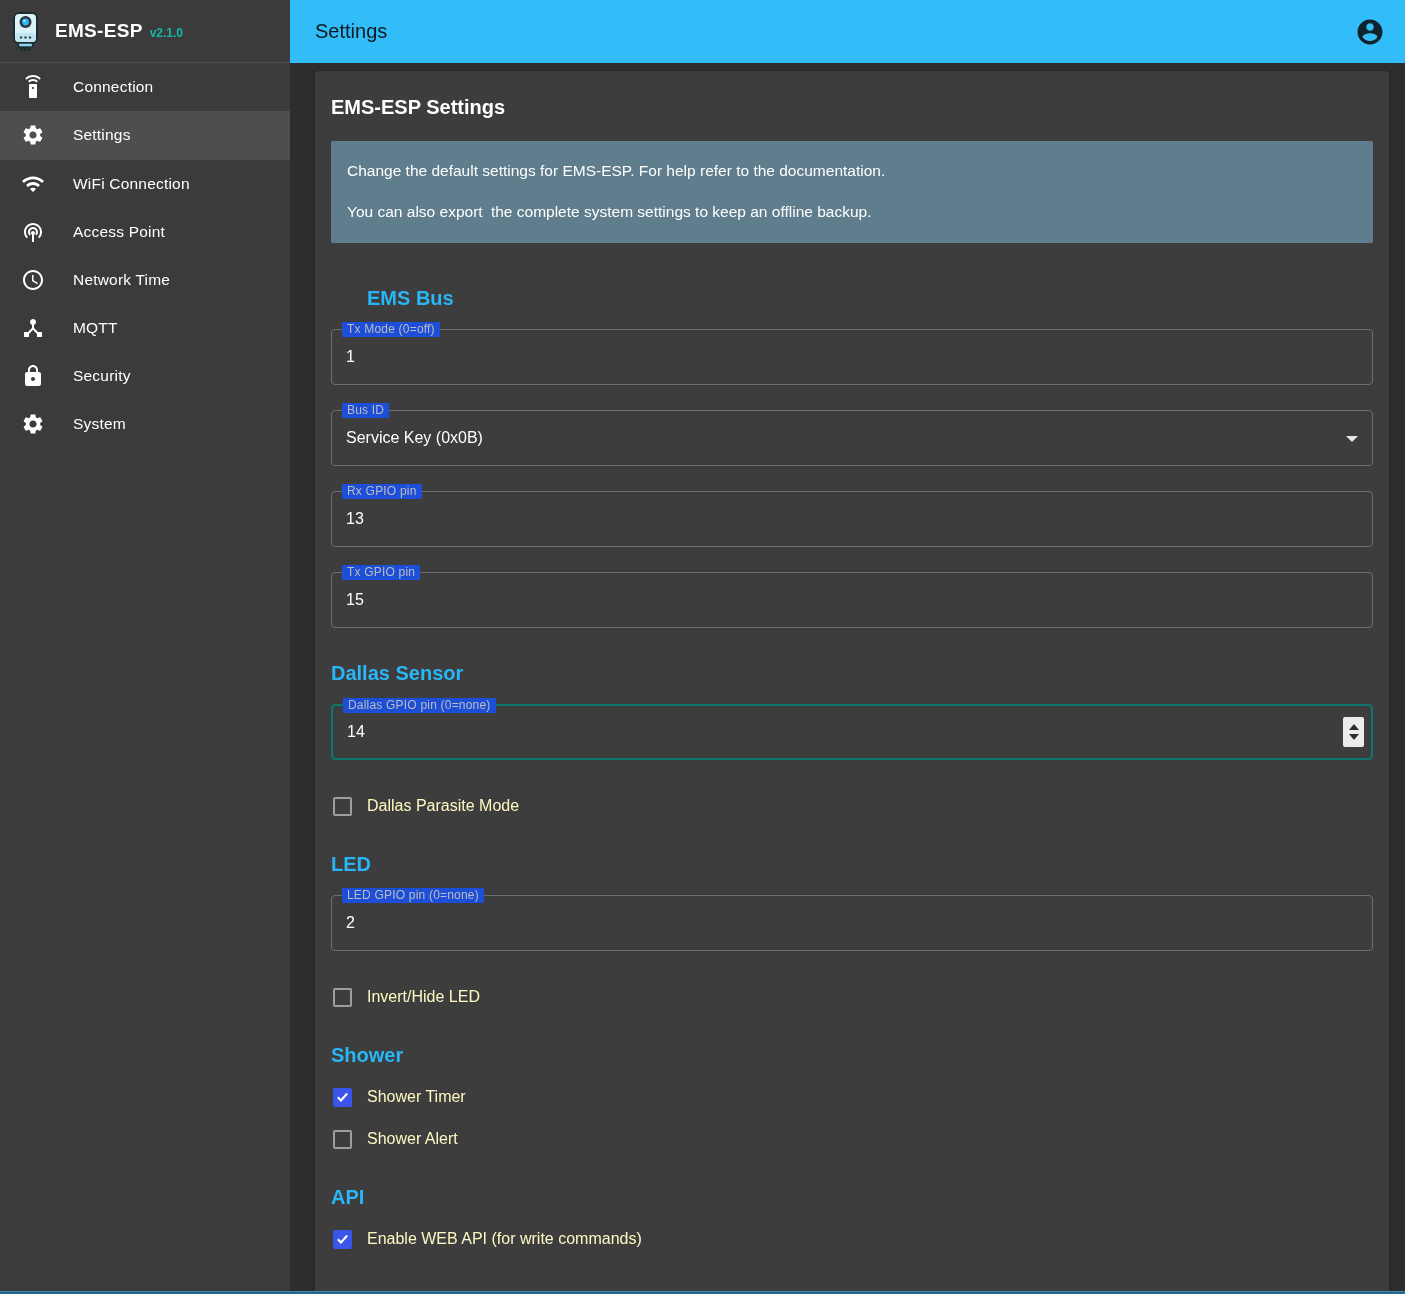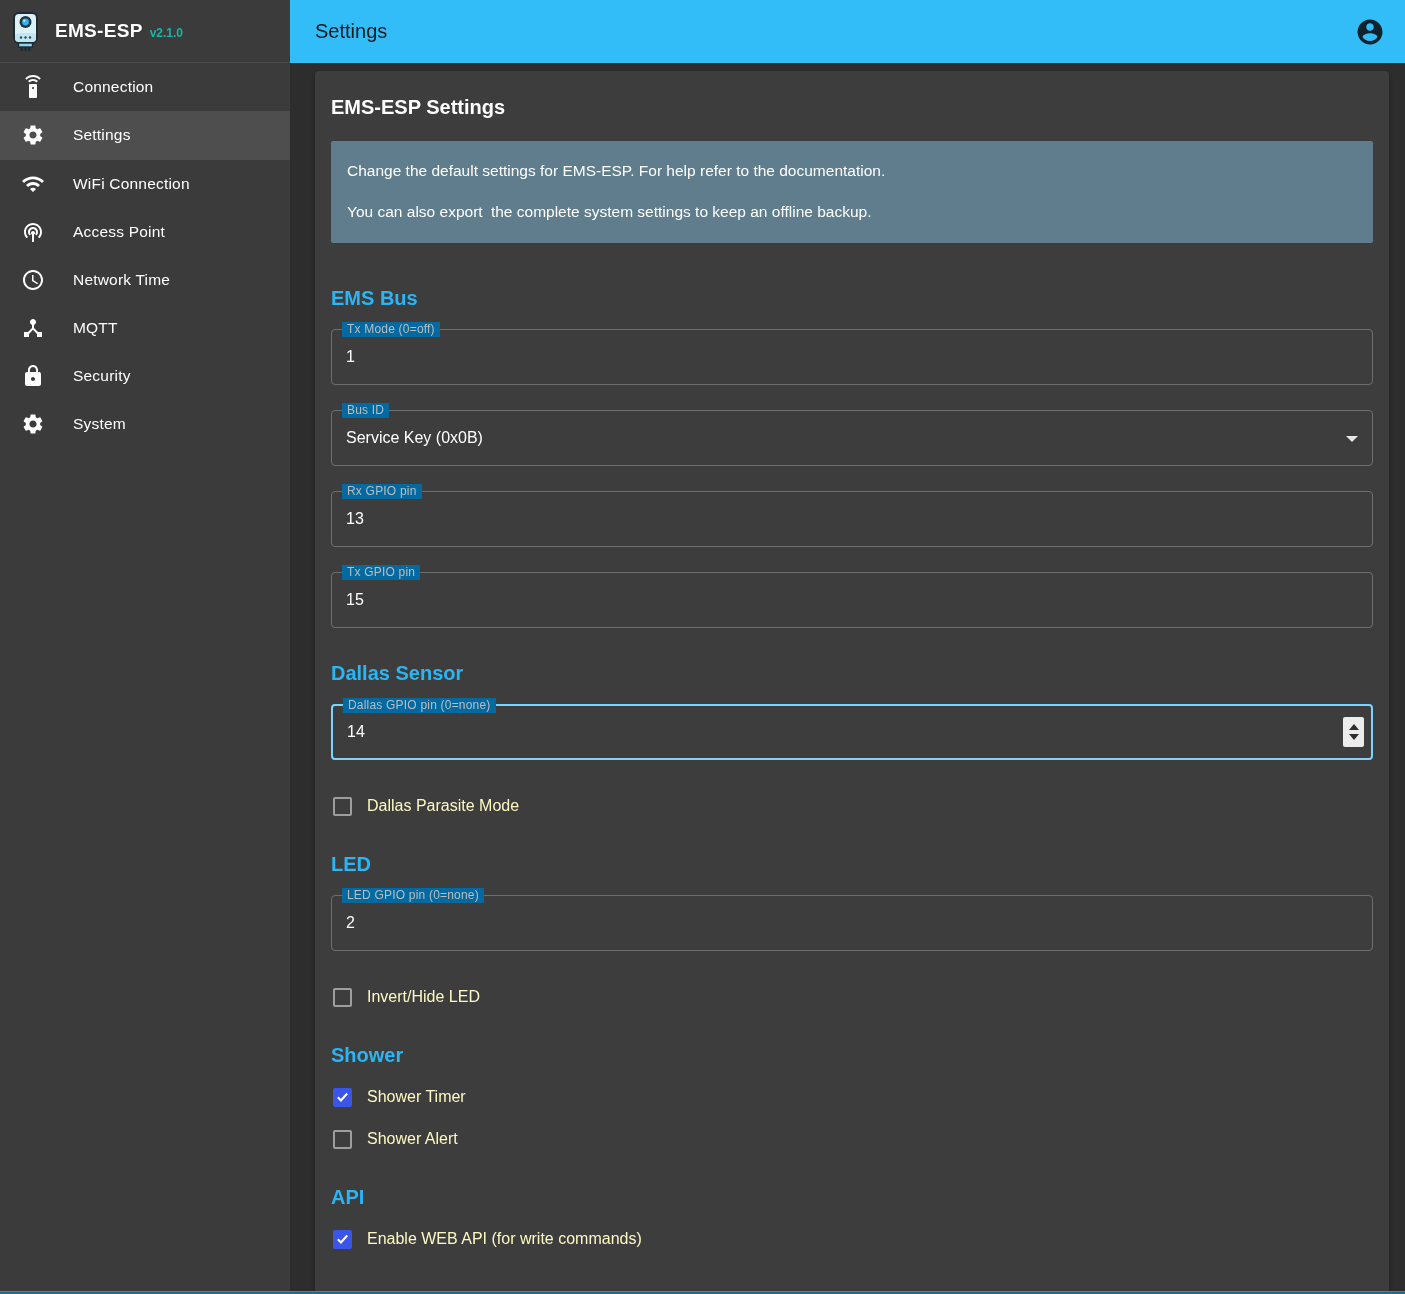--- a/index.html
+++ b/index.html
@@ -32,27 +32,27 @@
   .card-title { color: #ffffff; font-size: 20px; font-weight: bold; line-height: 24px; }
 
   .info-box { margin-top: 22px; background: #5f7d8c; border-radius: 2px; padding: 19px 16px 21px 16px; }
   .info-box p { color: #ffffff; font-size: 15.5px; line-height: 21px; }
   .info-box p + p { margin-top: 20px; }
   .info-link { color: #ffffff; text-decoration: none; cursor: pointer; }
   .gap-after { margin-right: 4px; margin-top: 16px; }
 
   .section-title { color: #29b6f6; font-size: 20px; font-weight: bold; line-height: 23px;
     margin-top: 36px; margin-bottom: 19px; }
-  .section-title.first { margin-top: 44px; }
+  .section-title.first { margin-top: 44px; margin-left: 36px; }
 
   
   .tfield { position: relative; height: 56px; border: 1px solid #6e6e6e; border-radius: 4px;
     margin-bottom: 25px; background: transparent; }
-  .tfield.focused { border: 2px solid #7dd3fc; }
-  .tfield-label { position: absolute; top: -8px; left: 10px; background: #0369a1; padding: 0 5px;
+  .tfield.focused { border: 2px solid #0f766e; }
+  .tfield-label { position: absolute; top: -8px; left: 10px; background: #1d4ed8; padding: 0 5px;
     font-size: 12px; color: #bdbdbd; letter-spacing: .2px; line-height: 15px; text-align: right; }
   .tfield-input { position: absolute; inset: 0; width: 100%; height: 100%; background: transparent;
     border: none; outline: none; color: #ffffff; font-size: 16px; padding: 0 14px;
     font-family: "Liberation Sans", sans-serif; }
   .tfield-value { position: absolute; left: 14px; top: 50%; transform: translateY(-50%);
     color: #ffffff; font-size: 16px; }
   .select-arrow { position: absolute; right: 14px; top: 50%; margin-top: -2px;
     width: 0; height: 0; border-left: 6px solid transparent; border-right: 6px solid transparent;
     border-top: 6px solid #e6e6e6; }
   .spinner { position: absolute; right: 7px; top: 50%; transform: translateY(-50%);

